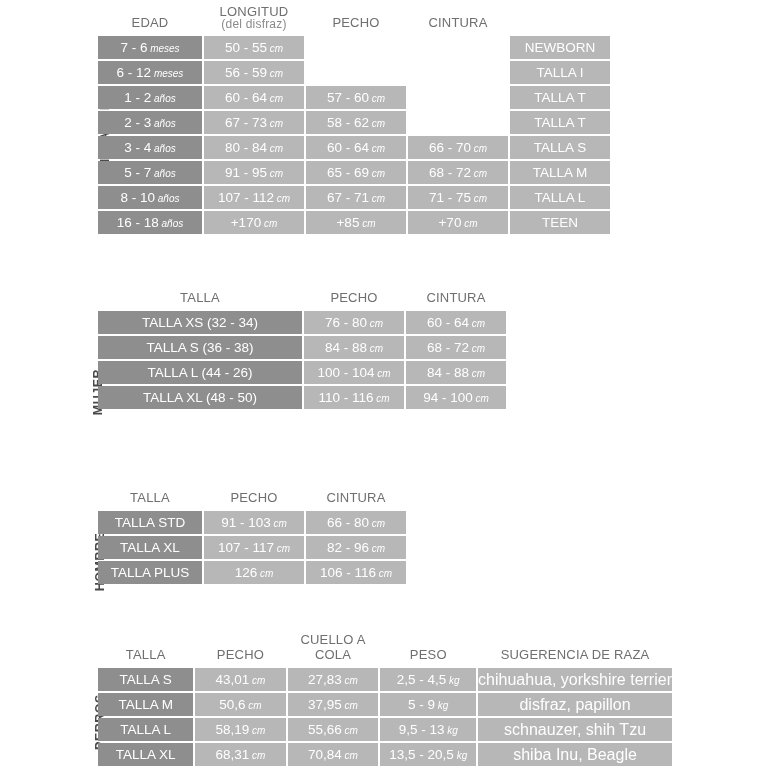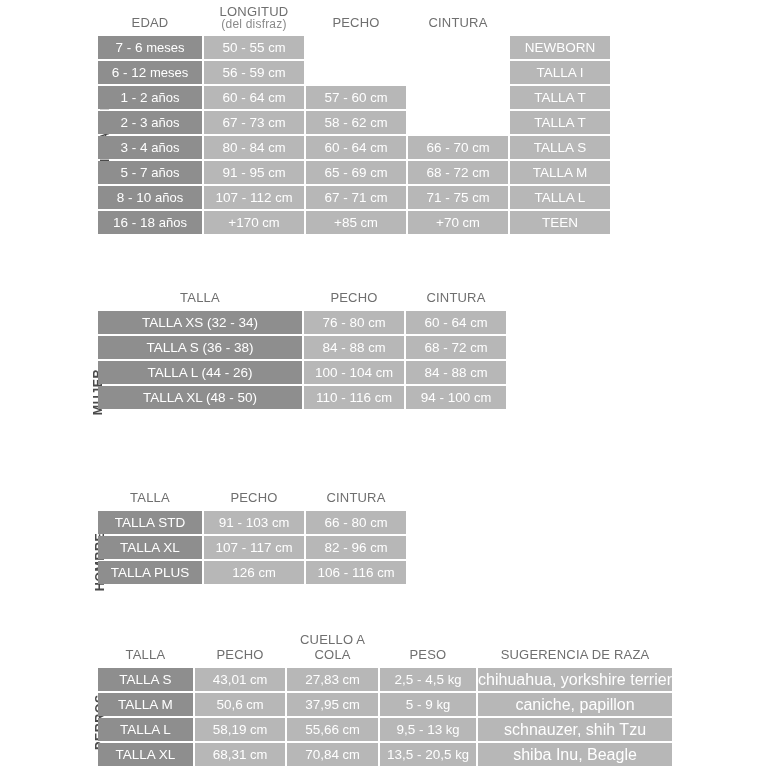--- a/index.html
+++ b/index.html
@@ -54,22 +54,23 @@
   }
   .cell {
     height: 23px;
     text-align: center;
     font-size: 13.5px;
     color: #ffffff;
     vertical-align: middle;
     white-space: nowrap;
   }
   .cell .u {
-    font-size: 13px;
+    font-size: 10px;
     vertical-align: baseline;
+    font-style: italic;
   }
   .cell .small {
     font-size: 16px;
   }
   .c-dark  { background: #8e8e8e; }
   .c-light { background: #b7b7b7; }
   .c-empty { background: transparent; }
 
   
   .sidelabel {
@@ -313,21 +314,21 @@
             <td class="cell c-light"><span>43,01</span><span class="u"> cm</span></td>
             <td class="cell c-light"><span>27,83</span><span class="u"> cm</span></td>
             <td class="cell c-light"><span>2,5 - 4,5</span><span class="u"> kg</span></td>
             <td class="cell c-light"><span class="small">chihuahua, yorkshire terrier</span></td>
           </tr>
           <tr>
             <td class="cell c-dark"><span>TALLA M</span></td>
             <td class="cell c-light"><span>50,6</span><span class="u"> cm</span></td>
             <td class="cell c-light"><span>37,95</span><span class="u"> cm</span></td>
             <td class="cell c-light"><span>5 - 9</span><span class="u"> kg</span></td>
-            <td class="cell c-light"><span class="small">caniche, papillon</span></td>
+            <td class="cell c-light"><span class="small">disfraz, papillon</span></td>
           </tr>
           <tr>
             <td class="cell c-dark"><span>TALLA L</span></td>
             <td class="cell c-light"><span>58,19</span><span class="u"> cm</span></td>
             <td class="cell c-light"><span>55,66</span><span class="u"> cm</span></td>
             <td class="cell c-light"><span>9,5 - 13</span><span class="u"> kg</span></td>
             <td class="cell c-light"><span class="small">schnauzer, shih Tzu</span></td>
           </tr>
           <tr>
             <td class="cell c-dark"><span>TALLA XL</span></td>

